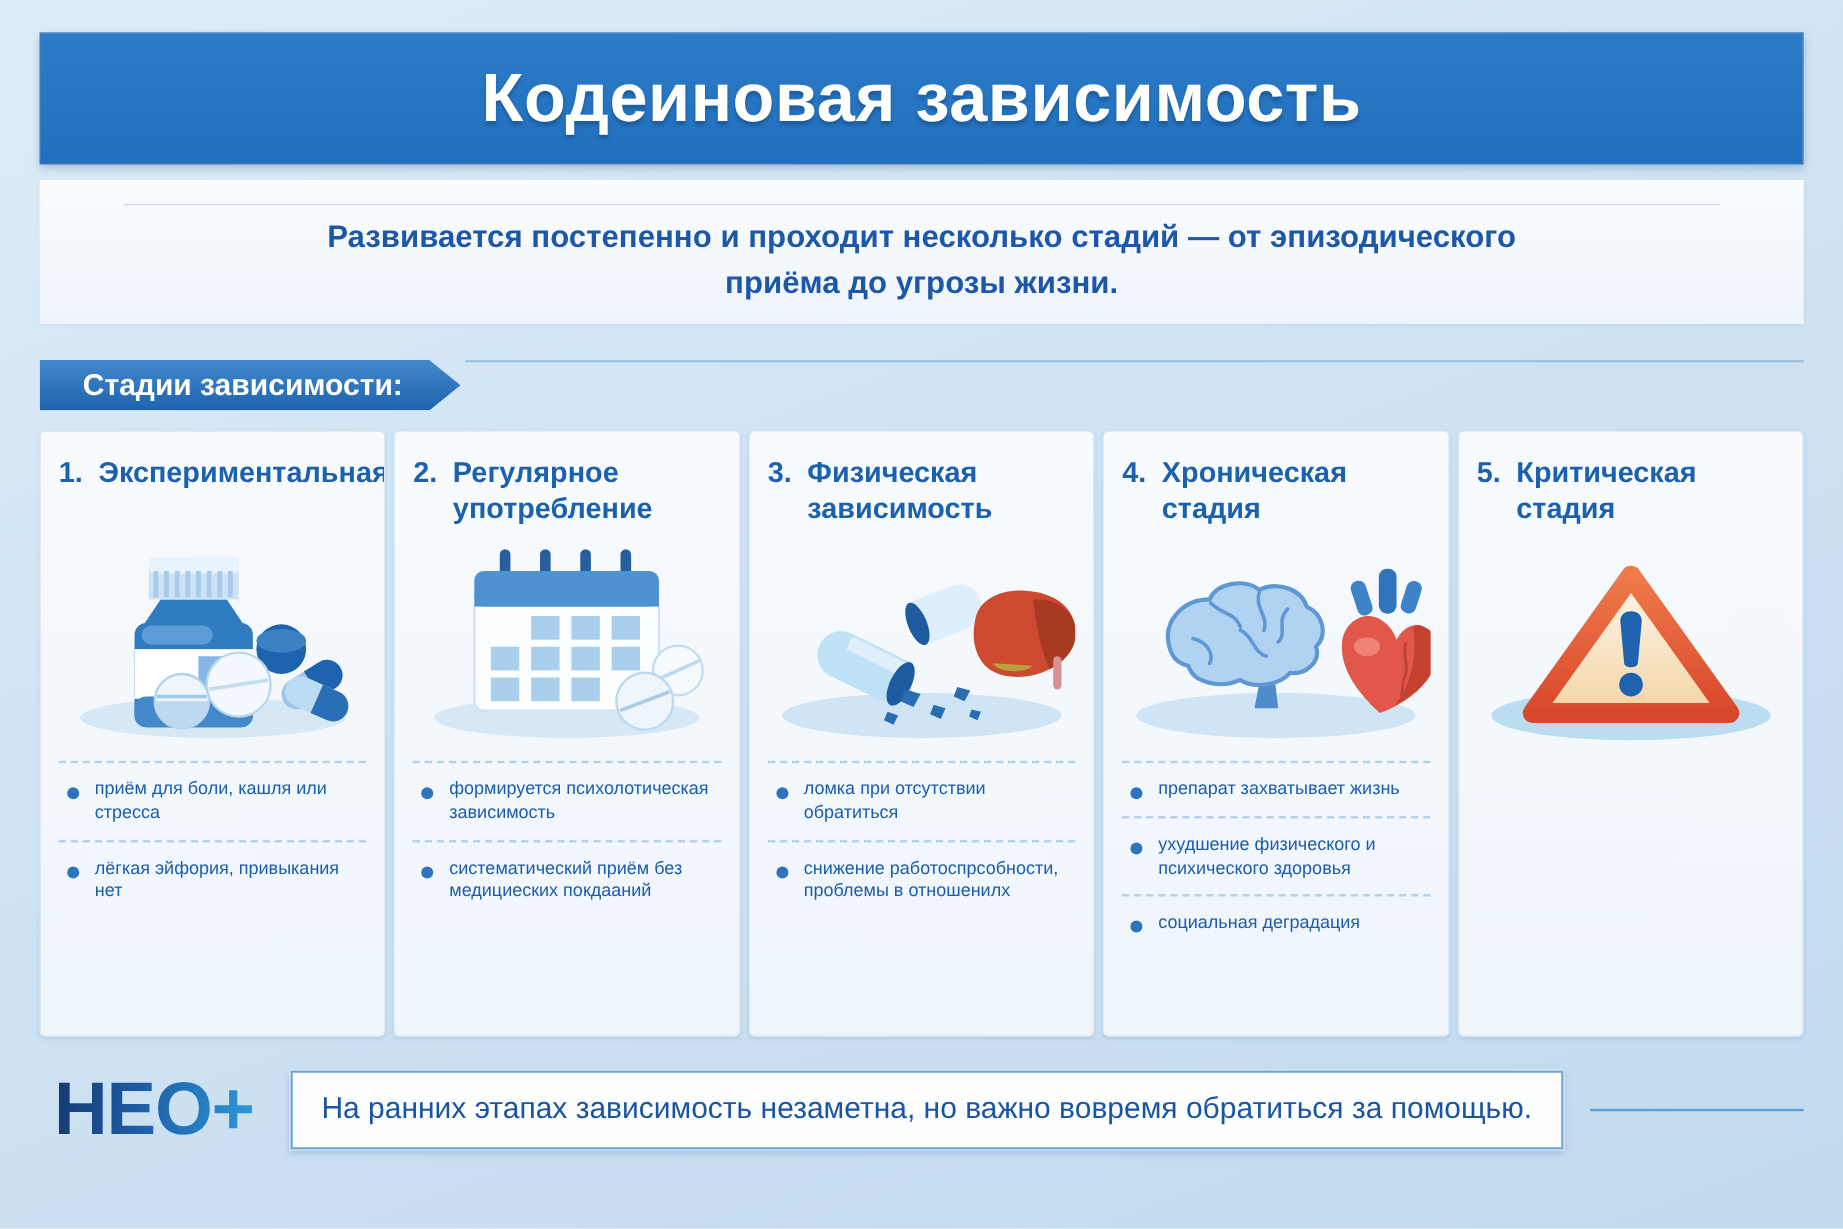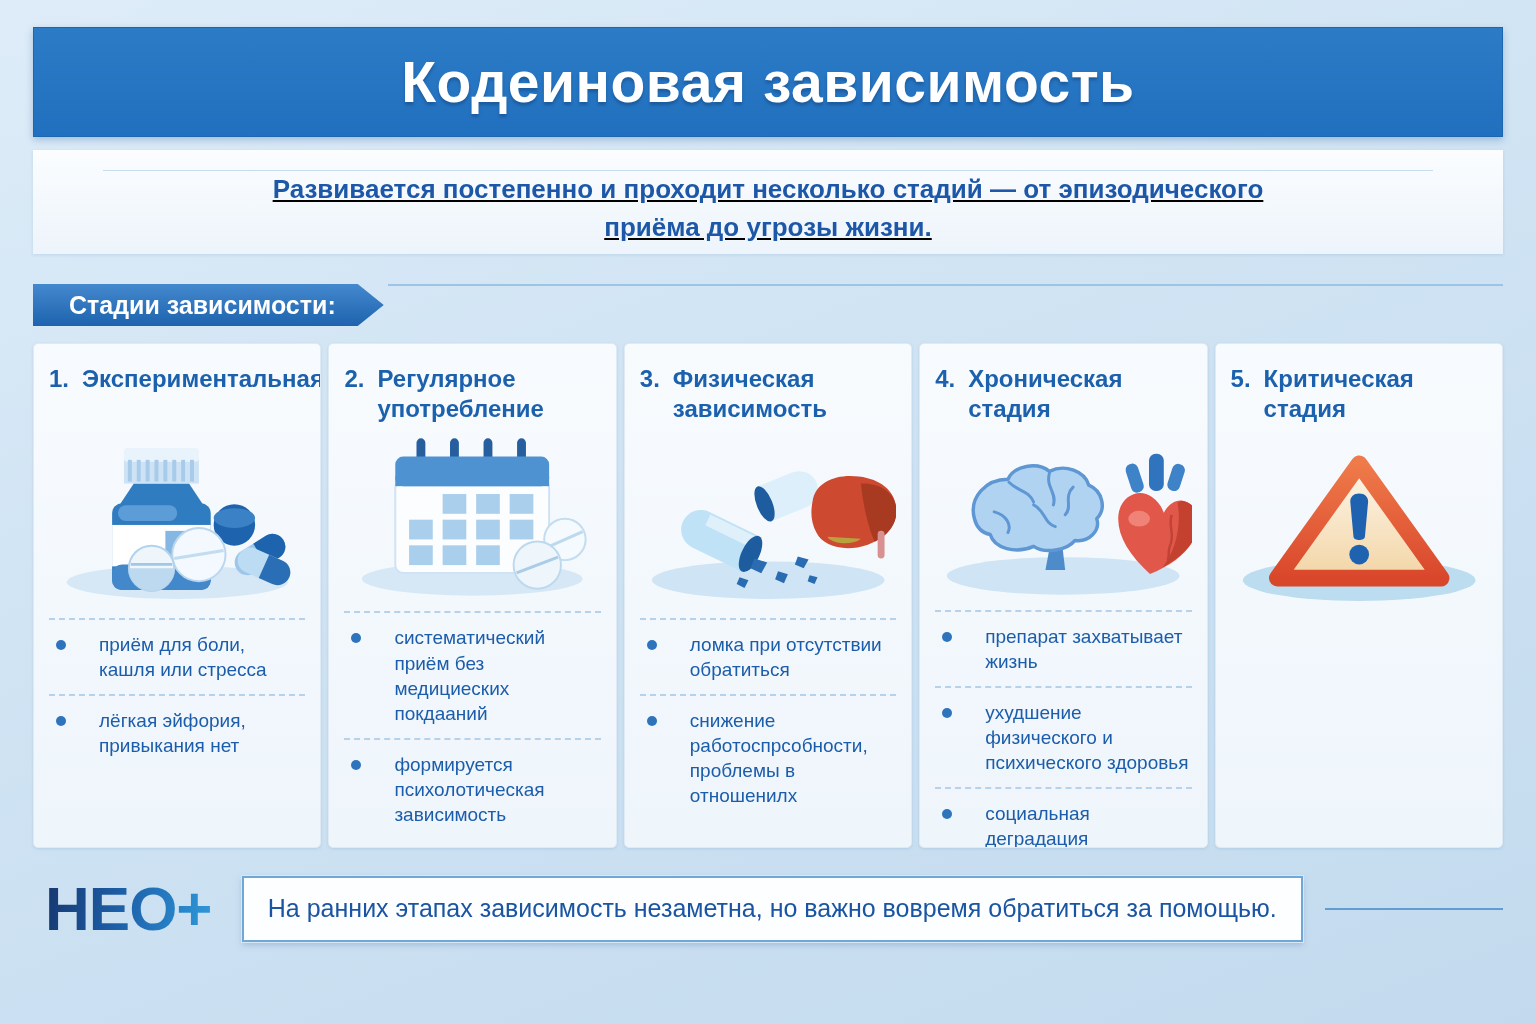--- a/index.html
+++ b/index.html
@@ -9,24 +9,24 @@
 
   
   .header{margin:27px 33px 0;height:108px;
           background:linear-gradient(180deg,#2c7bc6,#2170bf);
           display:flex;align-items:center;justify-content:center;
           box-shadow:0 3px 7px rgba(40,90,150,.30);border:1px solid #1d66b2;}
   .header h1{margin:16px;font-size:57px;font-weight:bold;color:#ffffff;
              letter-spacing:.5px;text-shadow:0 3px 3px rgba(15,55,105,.40);}
 
   
-  .intro{margin:13px 33px 0;height:104px;position:relative;
+  .intro{margin:13px 33px 0;height:120px;position:relative;
          background:linear-gradient(180deg,#fbfdff 0%,#edf4fb 100%);
          display:flex;align-items:center;justify-content:center;
-         box-shadow:0 1px 3px rgba(120,160,200,.25);text-decoration:underline;}
+         box-shadow:0 1px 3px rgba(120,160,200,.25);}
   .intro-rule{position:absolute;top:20px;left:70px;right:70px;height:1px;
               background:#c6dbee;}
   .intro p{margin:14px 0 0;max-width:1050px;text-align:center;
            font-size:26px;line-height:1.45;font-weight:bold;color:#1d58a8;}
 
   
   .banner-row{margin:30px 33px 0;display:flex;align-items:flex-start;height:42px;}
   .banner{height:42px;line-height:42px;padding:0 48px 0 36px;
           background:linear-gradient(180deg,#4489ce,#1d63ae);
           color:#fff;font-size:25px;font-weight:bold;
@@ -42,21 +42,21 @@
          padding:20px 15px 8px;display:flex;flex-direction:column;overflow:hidden;}
   .stage-title{display:flex;font-size:24px;font-weight:bold;color:#1c61ad;
                line-height:1.25;min-height:62px;}
   .stage-num{width:33px;flex-shrink:0;}
   .stage-name{max-width:172px;}
   .stage-icon{height:186px;margin:2px 0 4px;display:flex;
               align-items:center;justify-content:center;}
   .stage-icon svg{width:100%;height:100%;}
   .bullets{list-style:none;margin:0;padding:0;}
   .bullet{display:flex;border-top:2px dashed #b6d2ea;
-          padding:12px 0 12px 2px;font-size:19px;line-height:1.32;color:#1c5dab;gap:20px;}
+          padding:12px 0 12px 2px;font-size:15px;line-height:1.32;color:#1c5dab;}
   .dot{width:10px;height:10px;border-radius:50%;background:#2d74bd;
        margin:8px 13px 0 5px;flex-shrink:0;}
 
   
   .footer{margin:25px 33px 0;display:flex;align-items:center;}
   .logo{font-size:62px;font-weight:bold;letter-spacing:-1px;color:#1d5fa8;
         margin:0 30px 0 12px;white-space:nowrap;}
   @supports ((-webkit-background-clip:text) or (background-clip:text)){
     .logo{background:linear-gradient(100deg,#16366e 0%,#1d5fa8 45%,#2f9bdc 100%);
           -webkit-background-clip:text;background-clip:text;color:transparent;}
@@ -174,25 +174,25 @@
           </g>
           <circle cx="224" cy="112" r="21" fill="#f4fafe" stroke="#c3dcf0" stroke-width="2"></circle>
           <path d="M206,120 L242,104" stroke="#bdd9ee" stroke-width="3"></path>
           <circle cx="196" cy="138" r="24" fill="#eef6fc" stroke="#bdd9ee" stroke-width="2"></circle>
           <path d="M175,146 L217,130" stroke="#a9cce9" stroke-width="3"></path>
         </svg>
       </div>
       <ul class="bullets">
         <li class="bullet">
           <span class="dot"></span>
+          <span>формируется психолотическая зависимость</span>
+        </li>
+        <li class="bullet">
+          <span class="dot"></span>
           <span>систематический приём без медициеских покдааний</span>
-        </li>
-        <li class="bullet">
-          <span class="dot"></span>
-          <span>формируется психолотическая зависимость</span>
         </li>
       </ul>
     </div>
 
     <div class="stage">
       <div class="stage-title">
         <span class="stage-num">3.</span>
         <span class="stage-name">Физическая зависимость</span>
       </div>
       <div class="stage-icon">

